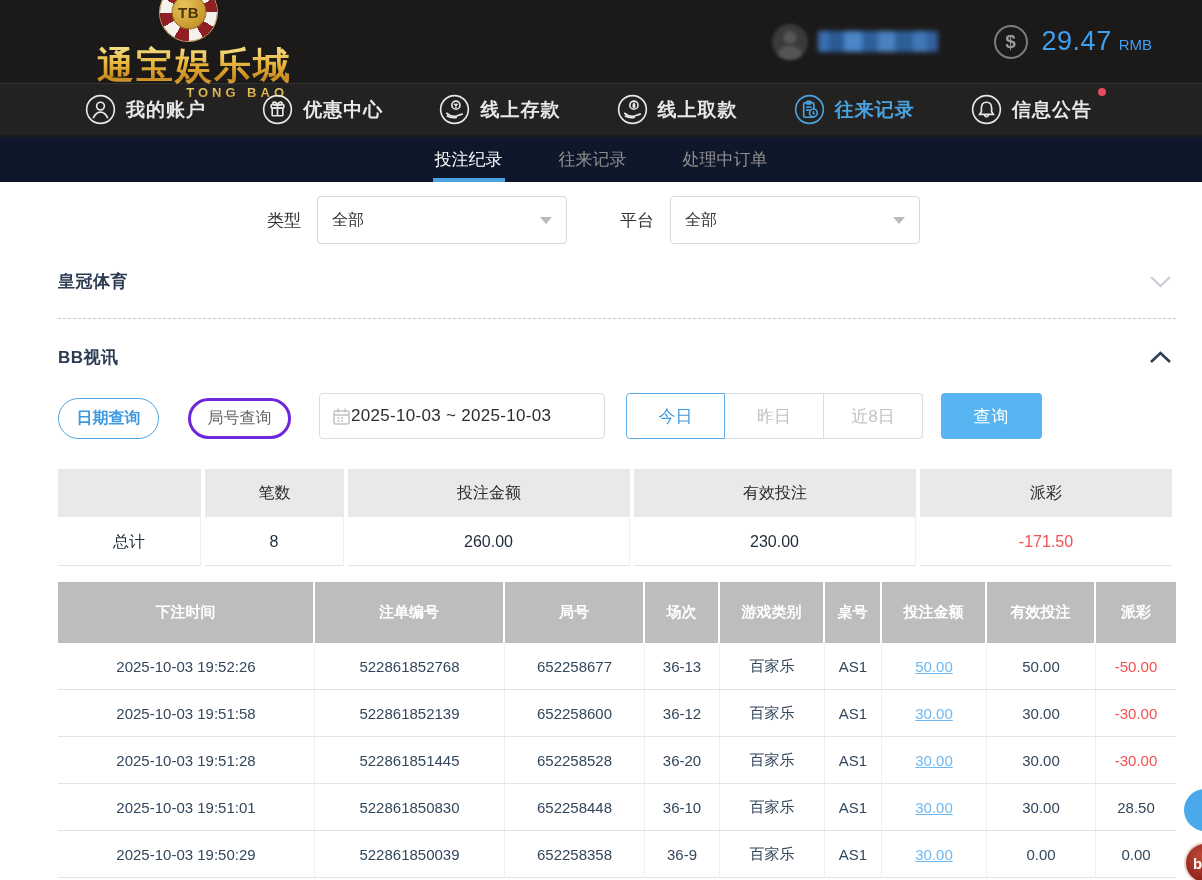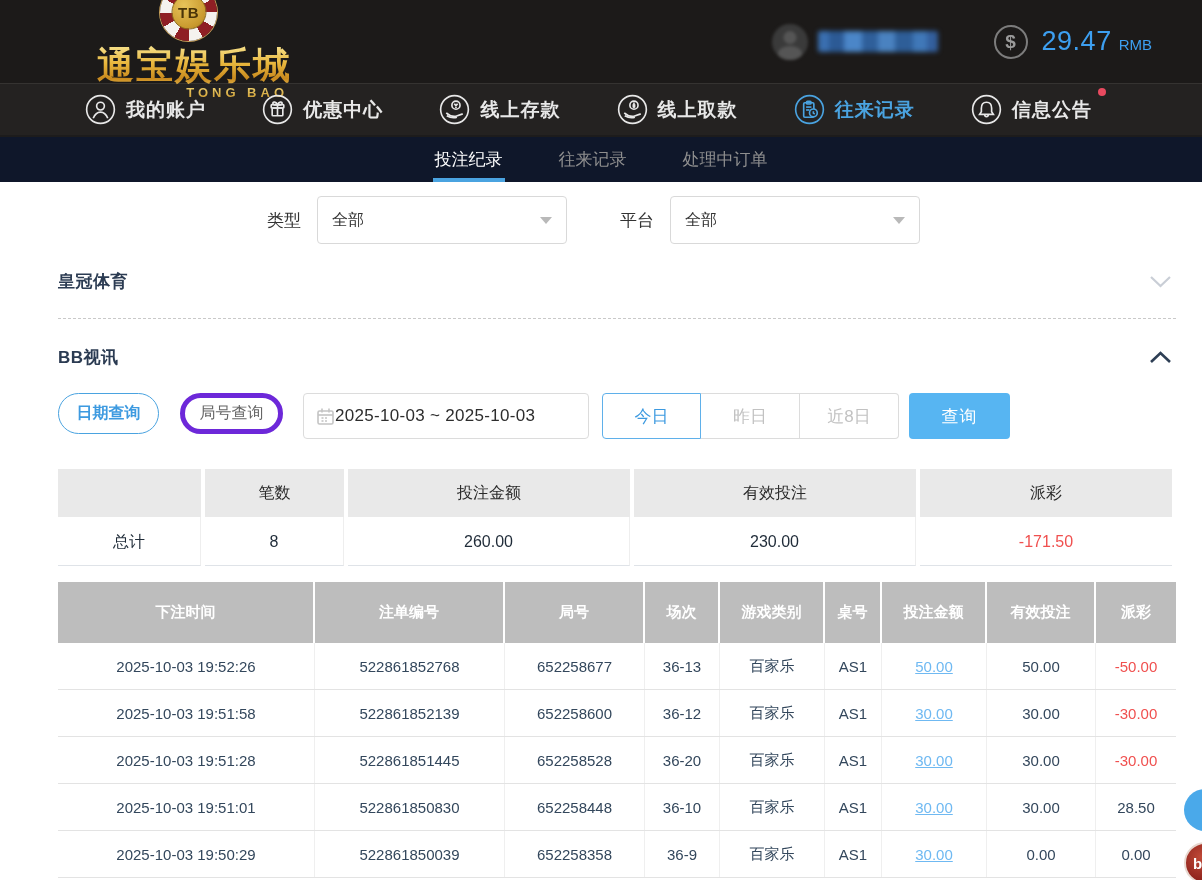--- a/index.html
+++ b/index.html
@@ -80,25 +80,25 @@
   .filter-gap { width:53px; }
 
   .section-row { display:flex; align-items:center; justify-content:space-between; }
   .section-row.crown { margin-top:26px; }
   .section-row.bb { margin-top:27px; }
   .section-title { font-size:17px; font-weight:bold; color:#2b3b52; letter-spacing:.5px; }
   .chev { cursor:pointer; margin-right:4px; display:flex; }
 
   .dotted-divider { border-bottom:1px dashed #c9c9c9; margin-top:25px; }
 
-  .query-row { display:flex; align-items:flex-start; margin-top:24px; }
+  .query-row { display:flex; align-items:flex-end; margin-top:24px;gap:8px; }
   .pill { height:41px; border-radius:21px; display:flex; align-items:center; justify-content:center;
     font-size:16px; cursor:pointer; background:#fff; }
   .pill.date-query { width:101px; border:1px solid #4aa3e0; color:#3d9ae0; font-weight:bold; }
-  .pill.round-query { width:103px; border:5px solid #6d28d9; color:#666; margin-left:21px; }
+  .pill.round-query { width:103px; border:3px solid #6d28d9; color:#666; margin-left:21px; }
   .date-input { width:286px; height:46px; border:1px solid #dcdcdc; border-radius:4px;
     display:flex; align-items:center; padding:0 12px; margin-left:20px; cursor:pointer; }
   .date-input svg { flex:0 0 auto; }
   .date-text { font-size:17px; color:#2d2d2d; margin-left:0; letter-spacing:.3px; }
   .range-group { display:flex; margin-left:13px; }
   .range-btn { width:99px; height:46px; display:flex; align-items:center; justify-content:center;
     font-size:17px; cursor:pointer; background:#fff; border:1px solid #dcdcdc; color:#c2c2c2; }
   .range-btn.first { border-radius:4px 0 0 4px; }
   .range-btn.mid { border-left:none; }
   .range-btn.last { border-left:none; border-radius:0 4px 4px 0; }

